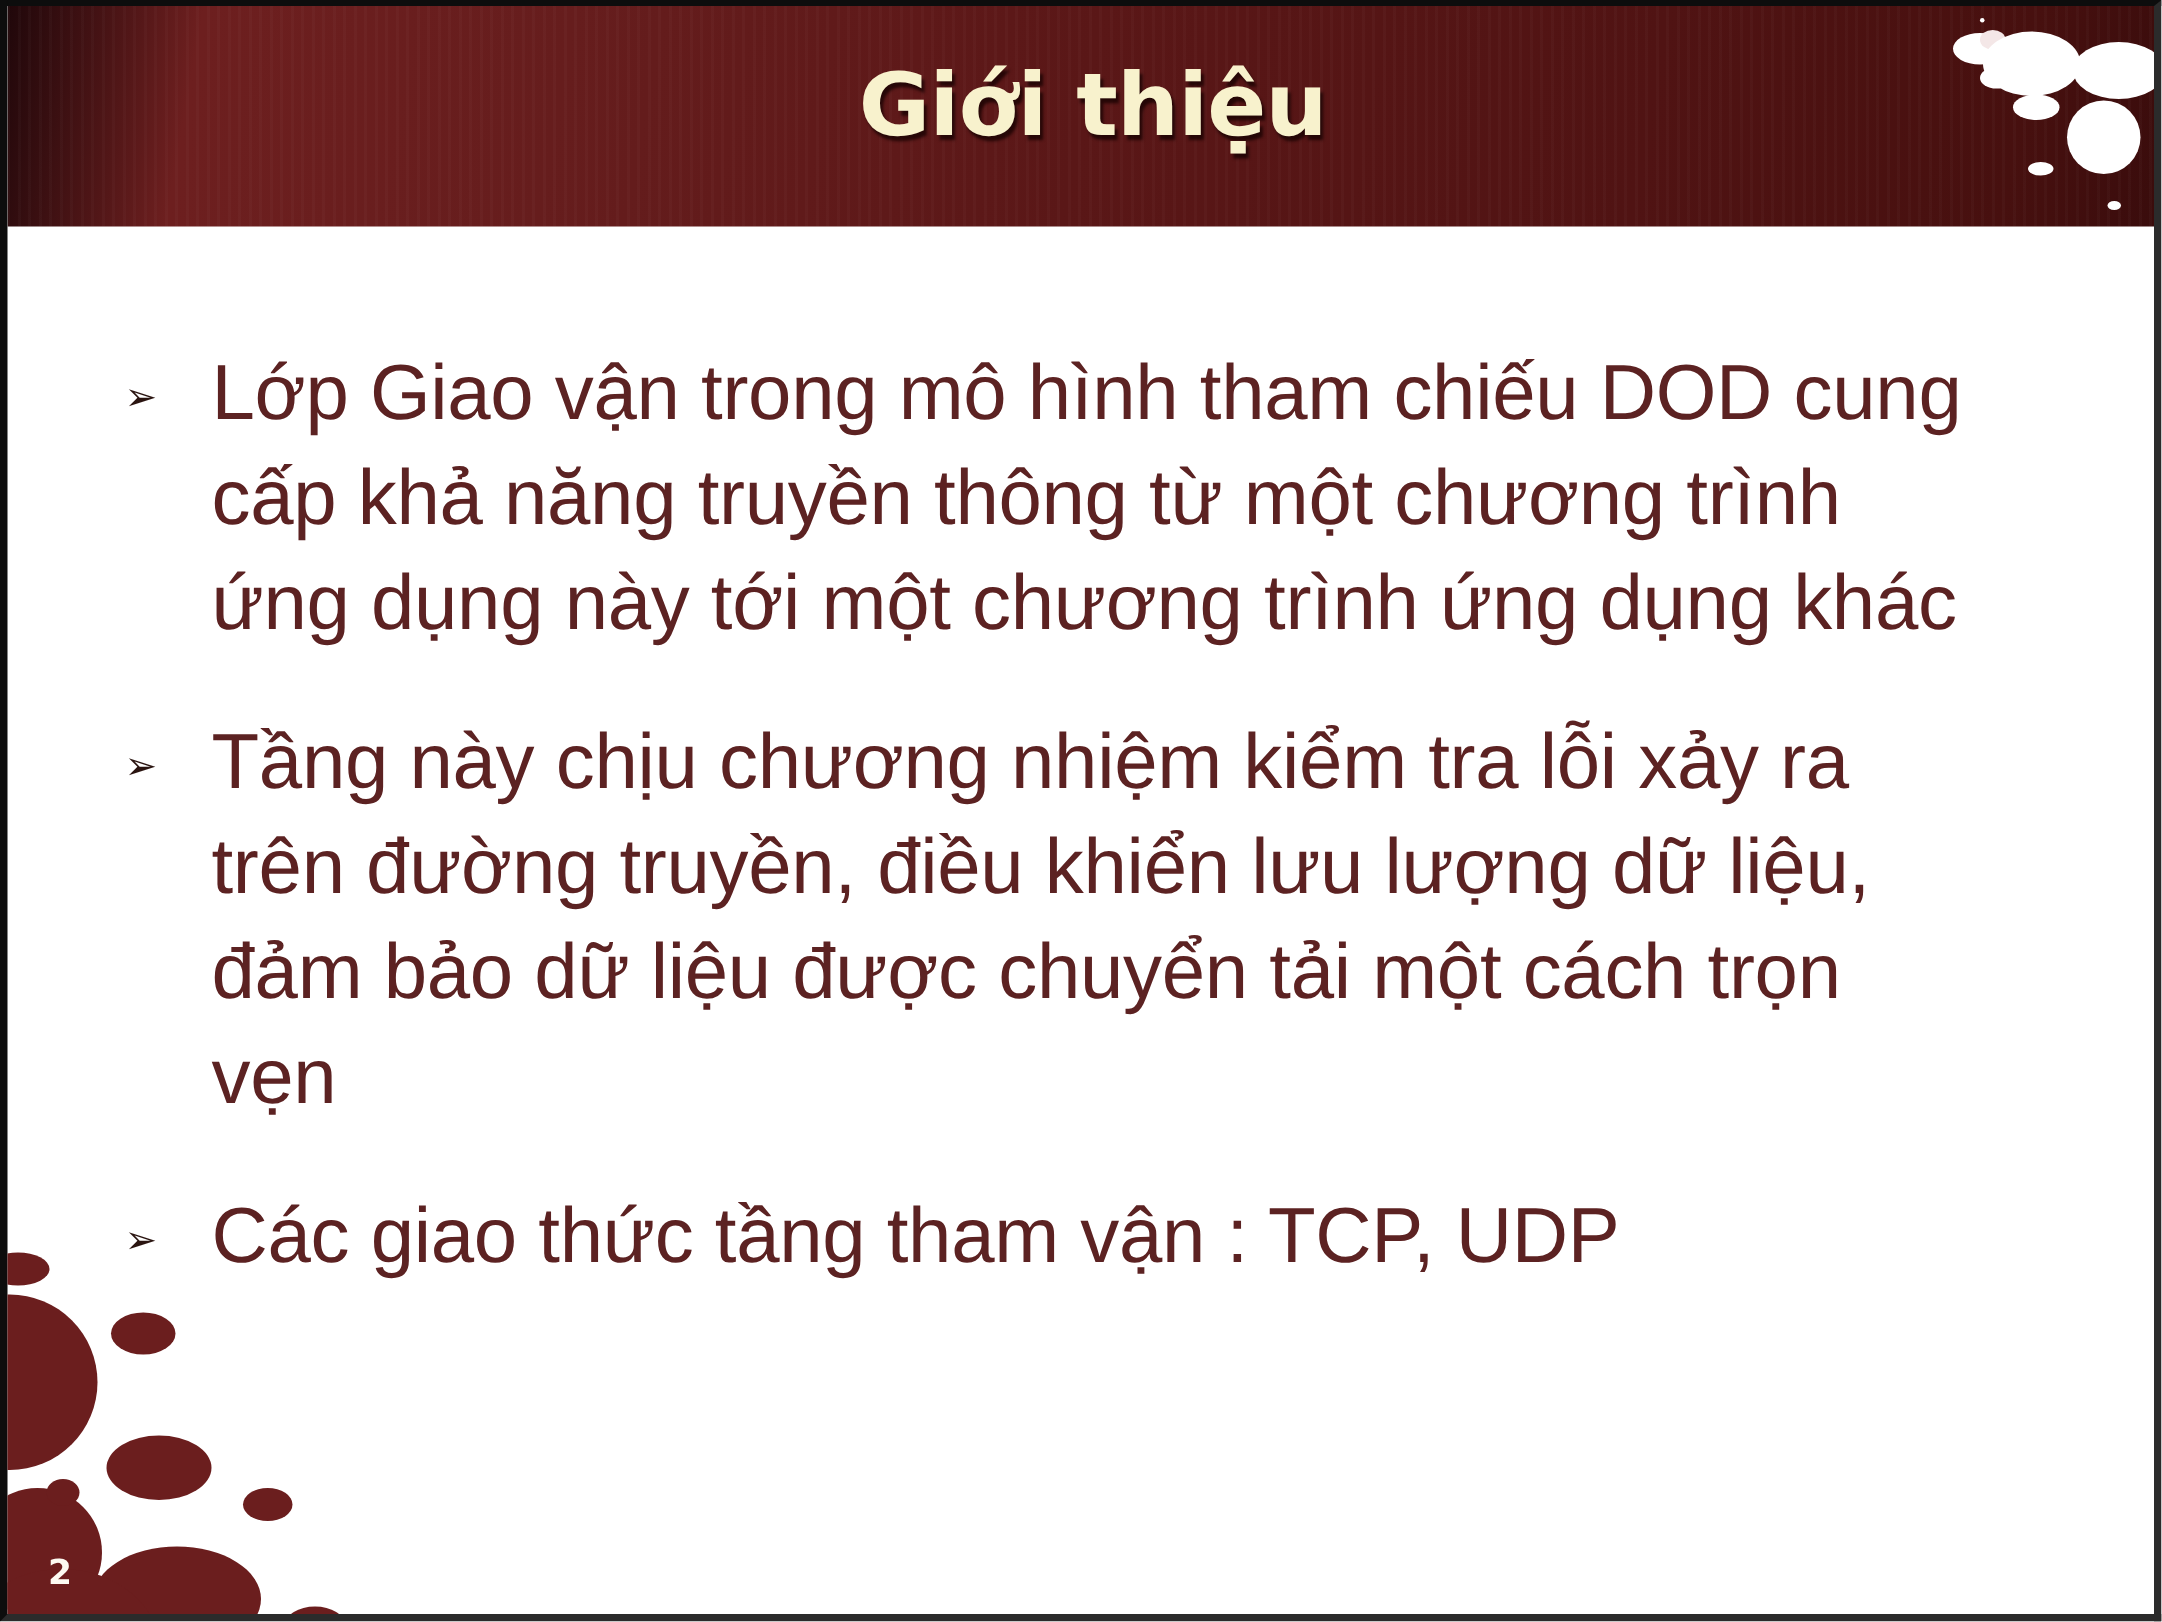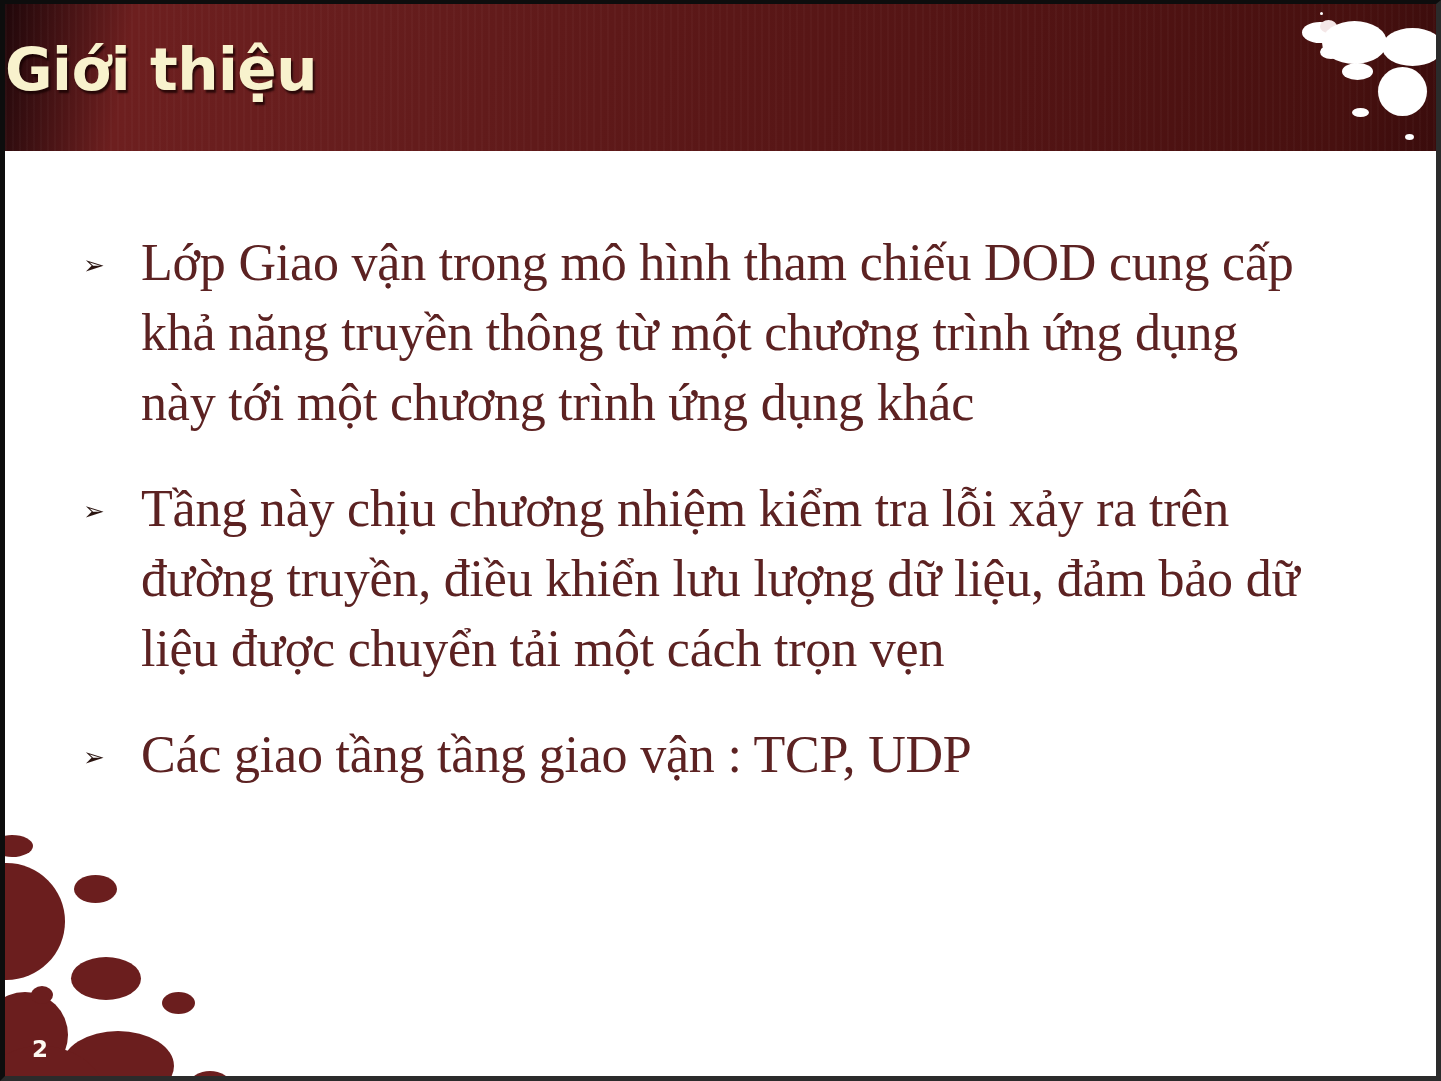--- a/index.html
+++ b/index.html
@@ -48,24 +48,24 @@
     background:
       repeating-linear-gradient(90deg,
         rgba(255,255,255,0.022) 0px,
         rgba(255,255,255,0.022) 2px,
         rgba(0,0,0,0.0) 2px,
         rgba(0,0,0,0.0) 7px);
     pointer-events: none;
   }
   .header-title {
     position: absolute;
-    left: 0;
+    left: 16px;
     right: 0;
     top: 36px;
-    text-align: left;
+    text-align: center;
     font-size: 58px;
     font-weight: bold;
     letter-spacing: -0.5px;
     color: #f8f2cd;
     text-shadow: 2px 3px 2px rgba(20,2,2,0.75);
     font-family: "DejaVu Sans", "Liberation Sans", sans-serif;
     line-height: 1.05;
     white-space: nowrap;
   }
 
@@ -116,21 +116,21 @@
     text-align: left;
     font-family: "DejaVu Sans", "Liberation Sans", sans-serif;
   }
 
   .bullet-text {
     flex: 1 1 auto;
     font-size: 52px;
     line-height: 1.345;
     color: #5c2222;
     font-weight: normal;
-    font-family: Liberation Serif, serif;
+    font-family: Liberation Sans, sans-serif;
     letter-spacing: -0.2px;
   }
 
   
   .bullet-row.b2 .bullet-text { max-width: 1200px; }
   .bullet-row.b3 { margin-top: 22px; }
 
   
   .page-number {
     position: absolute;
@@ -185,21 +185,21 @@
         <span class="bullet-text">Lớp Giao vận trong mô hình tham chiếu DOD cung cấp khả năng truyền thông từ một chương trình ứng dụng này tới một chương trình ứng dụng khác</span>
       </div>
 
       <div class="bullet-row b2">
         <span class="bullet-marker">➢</span>
         <span class="bullet-text">Tầng này chịu chương nhiệm kiểm tra lỗi xảy ra trên đường truyền, điều khiển lưu lượng dữ liệu, đảm bảo dữ liệu được chuyển tải một cách trọn vẹn</span>
       </div>
 
       <div class="bullet-row b3">
         <span class="bullet-marker">➢</span>
-        <span class="bullet-text">Các giao tầng tầng giao vận : TCP, UDP</span>
+        <span class="bullet-text">Các giao thức tầng tham vận : TCP, UDP</span>
       </div>
 
     </div>
 
     <div class="page-number">2</div>
   </div>
 
 </div>
 
 </body></html>

